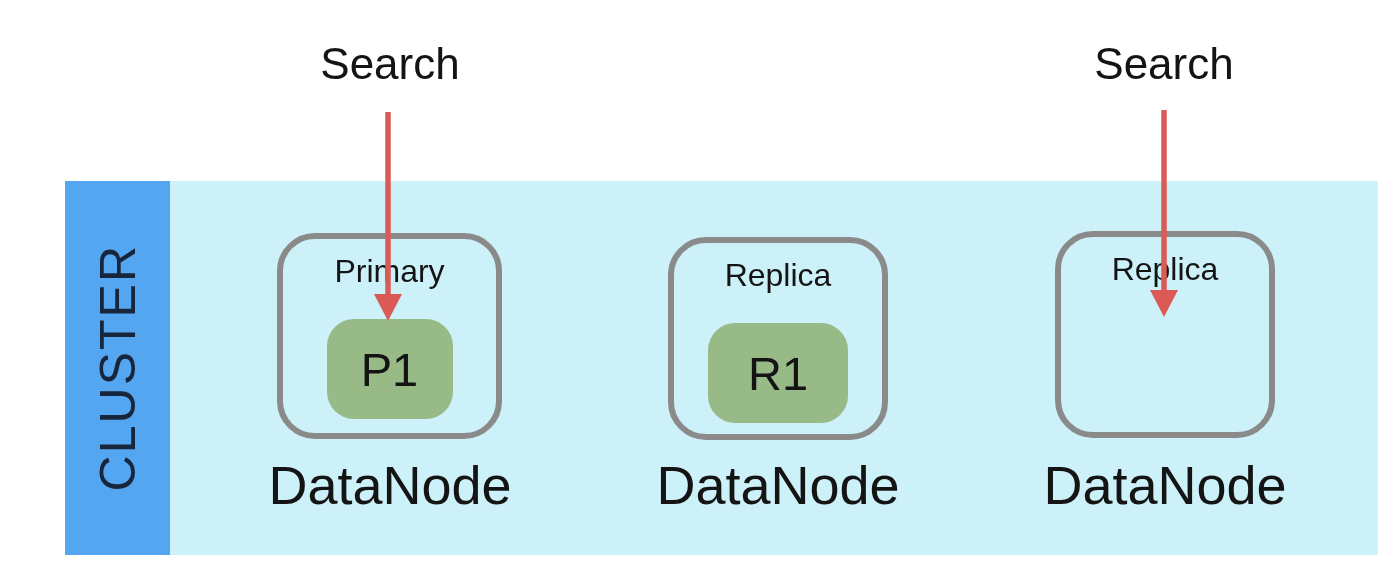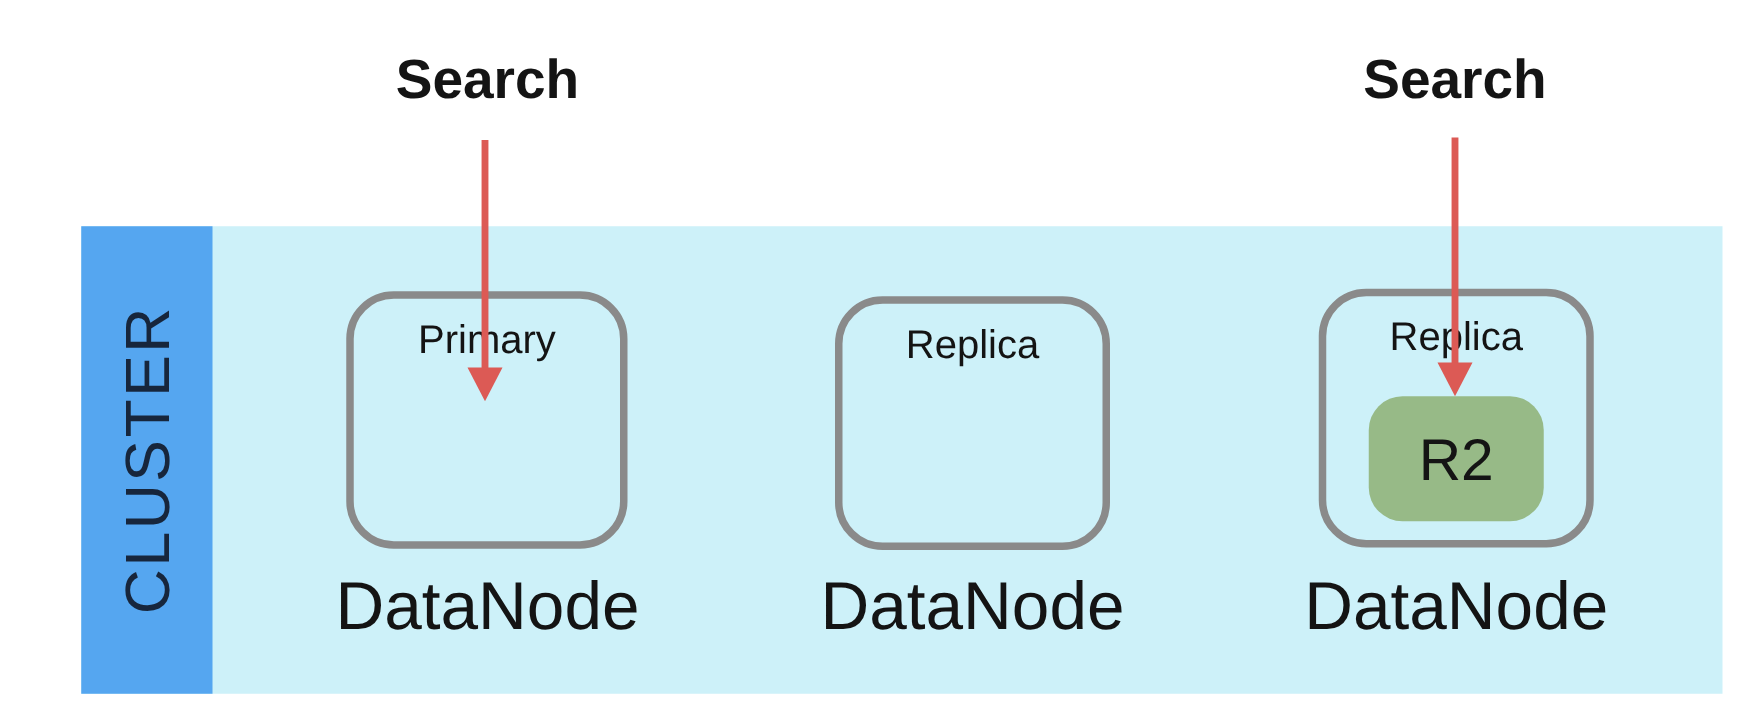--- a/index.html
+++ b/index.html
@@ -52,21 +52,20 @@
   }
 
   .search-label {
     position: absolute;
     width: 300px;
     top: 40px;
     text-align: center;
     font-size: 44px;
     line-height: 1.1;
     color: var(--text);
-    font-weight: bold;
   }
   .s1 { left: 240px; }
   .s2 { left: 1014px; }
 
   .node {
     position: absolute;
     box-sizing: border-box;
     border: 6px solid var(--node-border);
     border-radius: 38px;
     background: transparent;
@@ -140,31 +139,34 @@
 
   <div class="sidebar">
     <span class="cluster-label">CLUSTER</span>
   </div>
 
   <div class="search-label s1">Search</div>
   <div class="search-label s2">Search</div>
 
   <div class="node n1">
     <div class="shard-type">Primary</div>
+    <div class="shard shard-w-p">
+      <span>P1</span>
+    </div>
   </div>
 
   <div class="node n2">
     <div class="shard-type">Replica</div>
+    <div class="shard shard-w-r">
+      <span>R1</span>
+    </div>
   </div>
 
   <div class="node n3">
     <div class="shard-type">Replica</div>
-    <div class="shard shard-w-r">
-      <span>R2</span>
-    </div>
   </div>
 
   <div class="caption c1">DataNode</div>
   <div class="caption c2">DataNode</div>
   <div class="caption c3">DataNode</div>
 
   <svg class="arrows" width="1396" height="580" viewBox="0 0 1396 580" xmlns="http://www.w3.org/2000/svg">
     <line class="arrow-line" x1="388" y1="112" x2="388" y2="298"></line>
     <polygon class="arrow-head" points="374,294 402,294 388,321"></polygon>
     <line class="arrow-line" x1="1164" y1="110" x2="1164" y2="294"></line>

